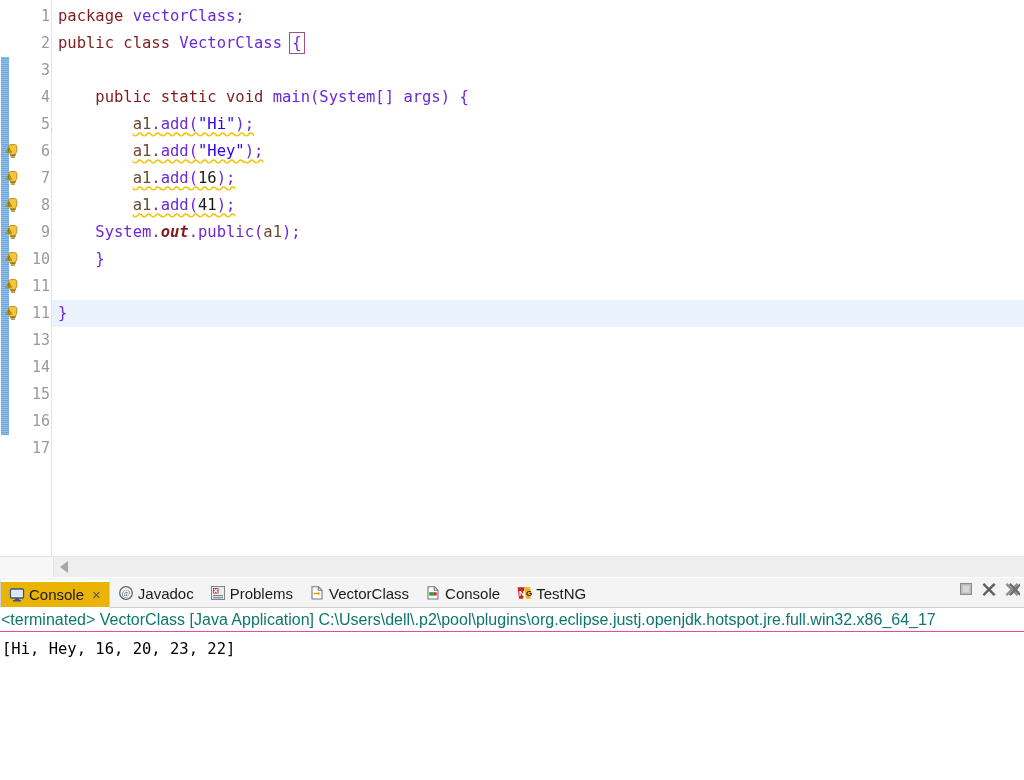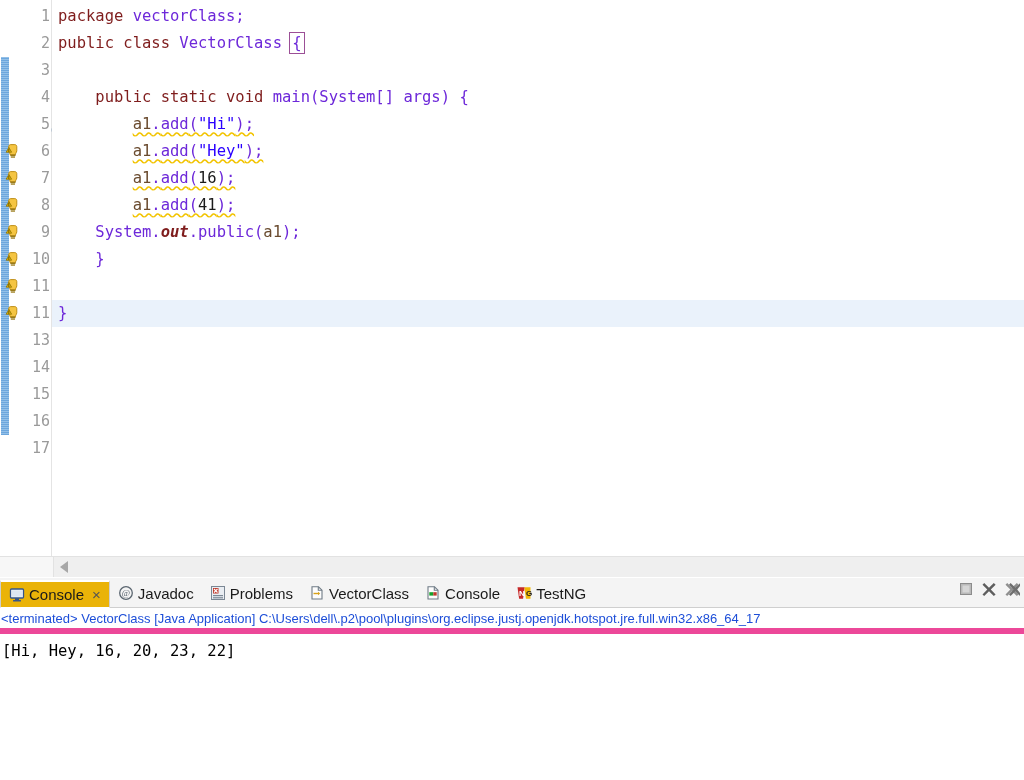--- a/index.html
+++ b/index.html
@@ -100,22 +100,22 @@
   .tab.active{
     background:#eab308;border:1px solid #cfcfcf;border-bottom:1px solid #ffffff;
     border-top:2px solid #ffffff;margin-bottom:-1px;
   }
   .tab .tlabel{line-height:1;}
   .tab-close{color:#555;font-size:15px;margin-left:4px;line-height:1;cursor:pointer;}
   .tab-icons{position:absolute;right:4px;top:3px;display:flex;align-items:center;gap:7px;}
   .tbtn{width:16px;height:16px;display:block;cursor:pointer;}
 
   .term-line{
-    font-size:13px;color:#1d4ed8;padding:3px 0 2px 1px;white-space:nowrap;
-    overflow:hidden;border-bottom:6px solid #ec4899;
+    font-size:16px;color:#0f766e;padding:3px 0 2px 1px;white-space:nowrap;
+    overflow:hidden;border-bottom:1px solid #ec4899;
   }
   .console-out{
     flex:1;background:#ffffff;padding:4px 0 0 2px;
     font-family:"DejaVu Sans Mono","Liberation Mono",monospace;
     font-size:15.5px;line-height:26px;color:#000;white-space:pre;
   }
 </style>
 </head>
 <body>
 

